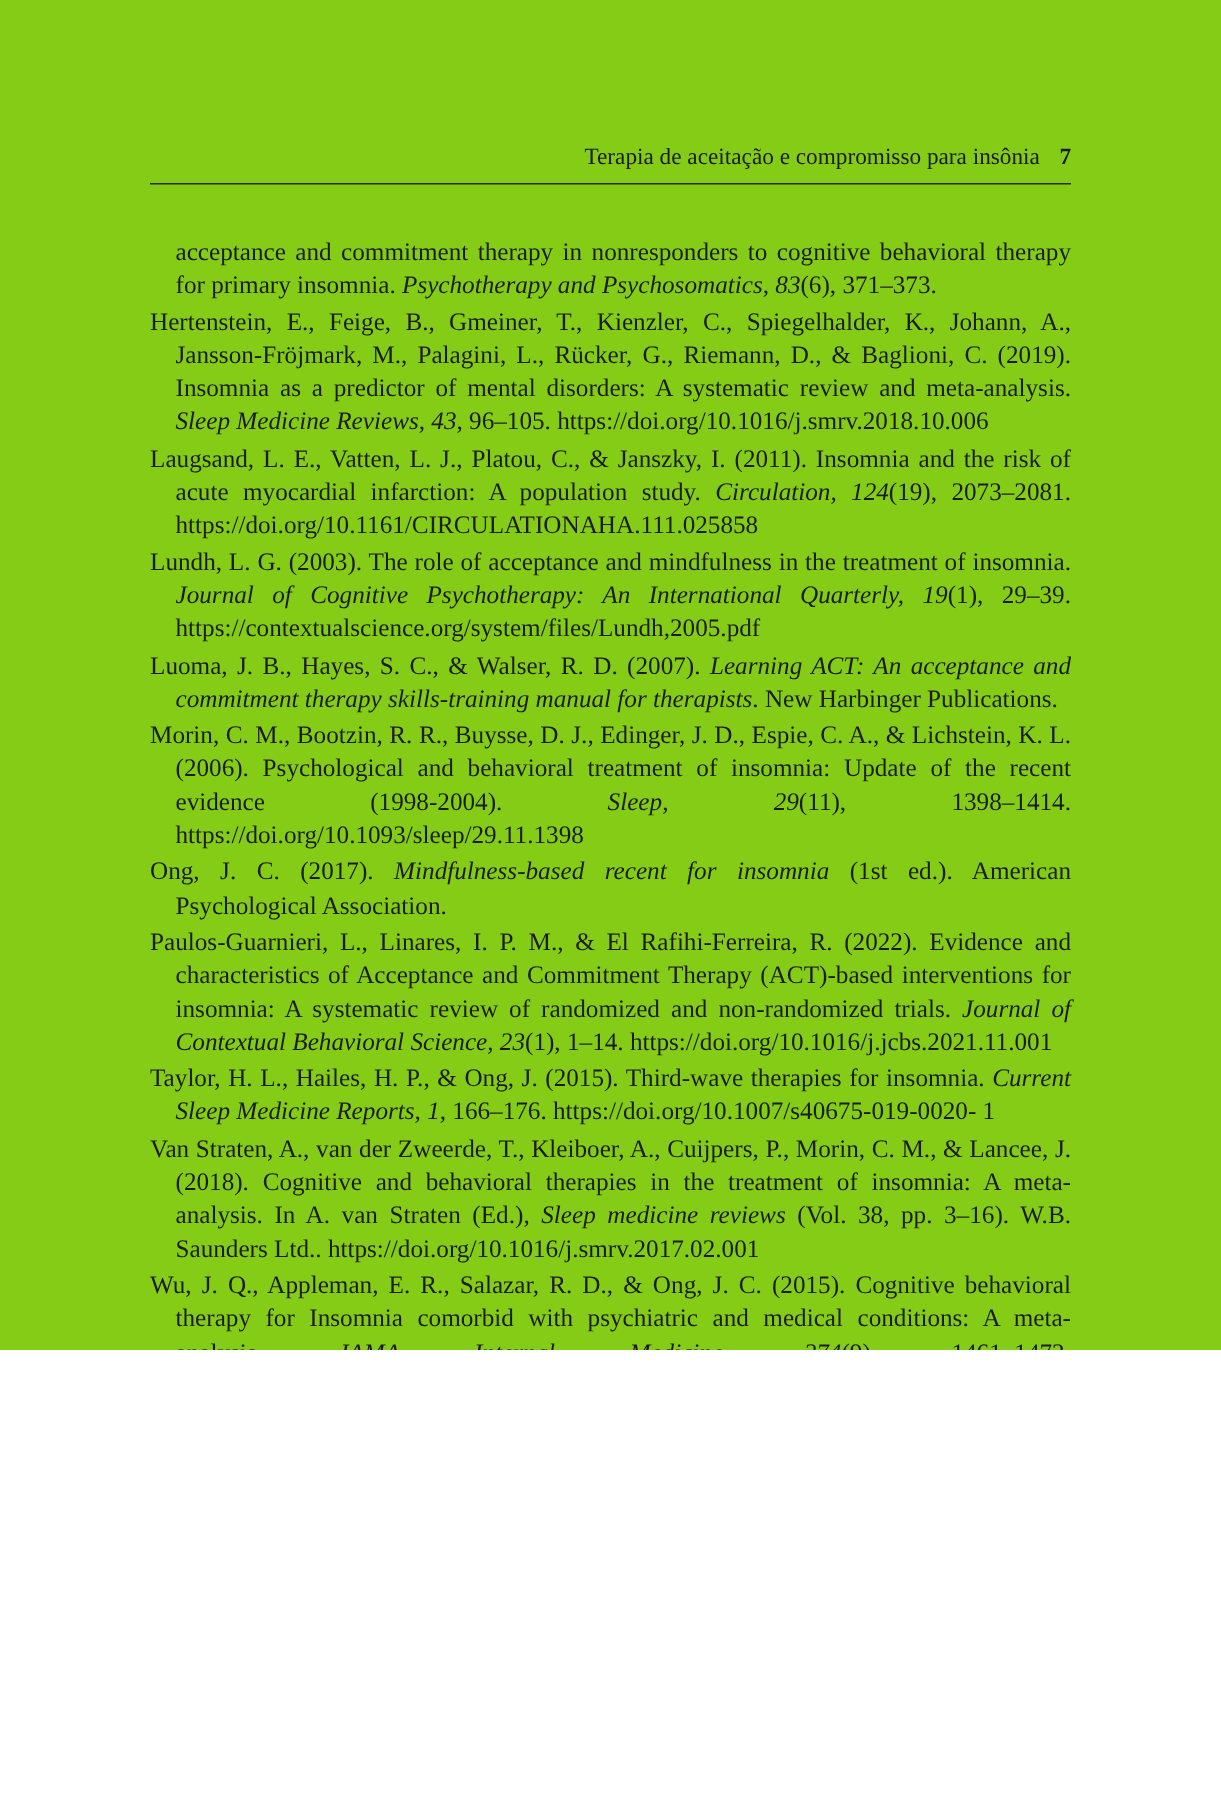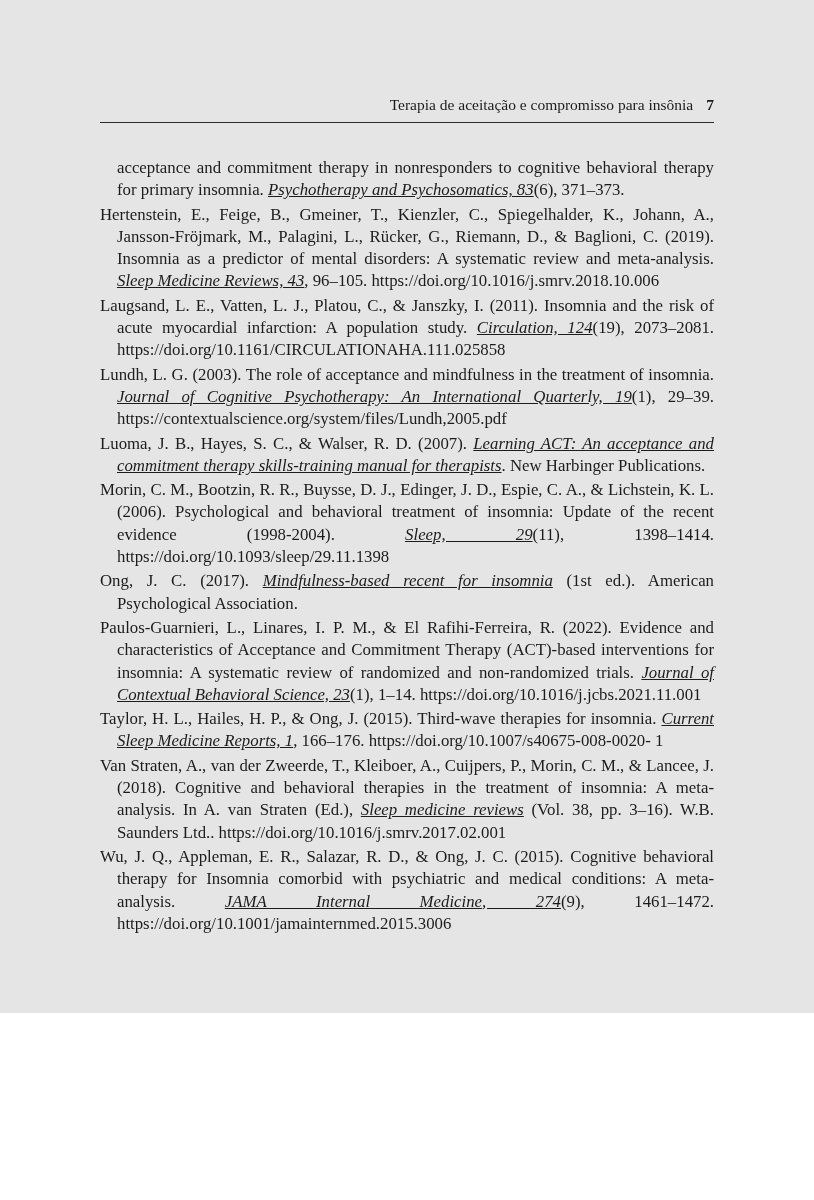--- a/index.html
+++ b/index.html
@@ -3,22 +3,22 @@
   <meta charset="utf-8">
   <style>
     html, body {
       margin: 0;
       padding: 0;
       background: #ffffff;
     }
     .page {
       position: relative;
       width: 814px;
-      height: 1013px;
-      background: #e5e5e5;
+      height: 900px;
+      background: #84cc16;
       overflow: hidden;
       font-family: "Liberation Serif", serif;
       color: #1c1c1c;
     }
     .running-head {
       position: absolute;
       left: 100px;
       top: 95px;
       width: 614px;
       text-align: right;
@@ -47,36 +47,35 @@
       text-indent: -17px;
       overflow-wrap: anywhere;
       hyphens: auto;
       -webkit-hyphens: auto;
     }
     .ref.cont {
       text-indent: 0;
     }
     .ref em {
       font-style: italic;
-      text-decoration: underline;
     }
   </style>
 </head>
 <body>
 
 <div class="page">
   <div class="running-head">
     <span class="rh-title">Terapia de aceitação e compromisso para insônia</span><span class="rh-page">7</span>
   </div>
   <div class="refs" id="refs">
       <p class="ref cont"><span>acceptance and commitment therapy in nonresponders to cognitive behavioral therapy for primary insomnia. </span><em>Psychotherapy and Psychosomatics, 83</em><span>(6), 371–373.</span></p>
       <p class="ref"><span>Hertenstein, E., Feige, B., Gmeiner, T., Kienzler, C., Spiegelhalder, K., Johann, A., Jansson-Fröjmark, M., Palagini, L., Rücker, G., Riemann, D., &amp; Baglioni, C. (2019). Insomnia as a predictor of mental disorders: A systematic review and meta-analysis. </span><em>Sleep Medicine Reviews, 43</em><span>, 96–105. https://doi.org/10.1016/j.smrv.2018.10.006</span></p>
       <p class="ref"><span>Laugsand, L. E., Vatten, L. J., Platou, C., &amp; Janszky, I. (2011). Insomnia and the risk of acute myocardial infarction: A population study. </span><em>Circulation, 124</em><span>(19), 2073–2081. https://doi.org/10.1161/CIRCULATIONAHA.111.025858</span></p>
       <p class="ref"><span>Lundh, L. G. (2003). The role of acceptance and mindfulness in the treatment of insomnia. </span><em>Journal of Cognitive Psychotherapy: An International Quarterly, 19</em><span>(1), 29–39. https://contextualscience.org/system/files/Lundh,2005.pdf</span></p>
       <p class="ref"><span>Luoma, J. B., Hayes, S. C., &amp; Walser, R. D. (2007). </span><em>Learning ACT: An acceptance and commitment therapy skills-training manual for therapists</em><span>. New Harbinger Publications.</span></p>
       <p class="ref"><span>Morin, C. M., Bootzin, R. R., Buysse, D. J., Edinger, J. D., Espie, C. A., &amp; Lichstein, K. L. (2006). Psychological and behavioral treatment of insomnia: Update of the recent evidence (1998-2004). </span><em>Sleep, 29</em><span>(11), 1398–1414. https://doi.org/10.1093/sleep/29.11.1398</span></p>
       <p class="ref"><span>Ong, J. C. (2017). </span><em>Mindfulness-based recent for insomnia</em><span> (1st ed.). American Psychological Association.</span></p>
       <p class="ref"><span>Paulos-Guarnieri, L., Linares, I. P. M., &amp; El Rafihi-Ferreira, R. (2022). Evidence and characteristics of Acceptance and Commitment Therapy (ACT)-based interventions for insomnia: A systematic review of randomized and non-randomized trials. </span><em>Journal of Contextual Behavioral Science, 23</em><span>(1), 1–14. https://doi.org/10.1016/j.jcbs.2021.11.001</span></p>
-      <p class="ref"><span>Taylor, H. L., Hailes, H. P., &amp; Ong, J. (2015). Third-wave therapies for insomnia. </span><em>Current Sleep Medicine Reports, 1</em><span>, 166–176. https://doi.org/10.1007/s40675-008-0020- 1</span></p>
+      <p class="ref"><span>Taylor, H. L., Hailes, H. P., &amp; Ong, J. (2015). Third-wave therapies for insomnia. </span><em>Current Sleep Medicine Reports, 1</em><span>, 166–176. https://doi.org/10.1007/s40675-019-0020- 1</span></p>
       <p class="ref"><span>Van Straten, A., van der Zweerde, T., Kleiboer, A., Cuijpers, P., Morin, C. M., &amp; Lancee, J. (2018). Cognitive and behavioral therapies in the treatment of insomnia: A meta-analysis. In A. van Straten (Ed.), </span><em>Sleep medicine reviews</em><span> (Vol. 38, pp. 3–16). W.B. Saunders Ltd.. https://doi.org/10.1016/j.smrv.2017.02.001</span></p>
       <p class="ref"><span>Wu, J. Q., Appleman, E. R., Salazar, R. D., &amp; Ong, J. C. (2015). Cognitive behavioral therapy for Insomnia comorbid with psychiatric and medical conditions: A meta-analysis. </span><em>JAMA Internal Medicine, 274</em><span>(9), 1461–1472. https://doi.org/10.1001/jamainternmed.2015.3006</span></p>
     </div>
 </div>
 
 </body></html>

